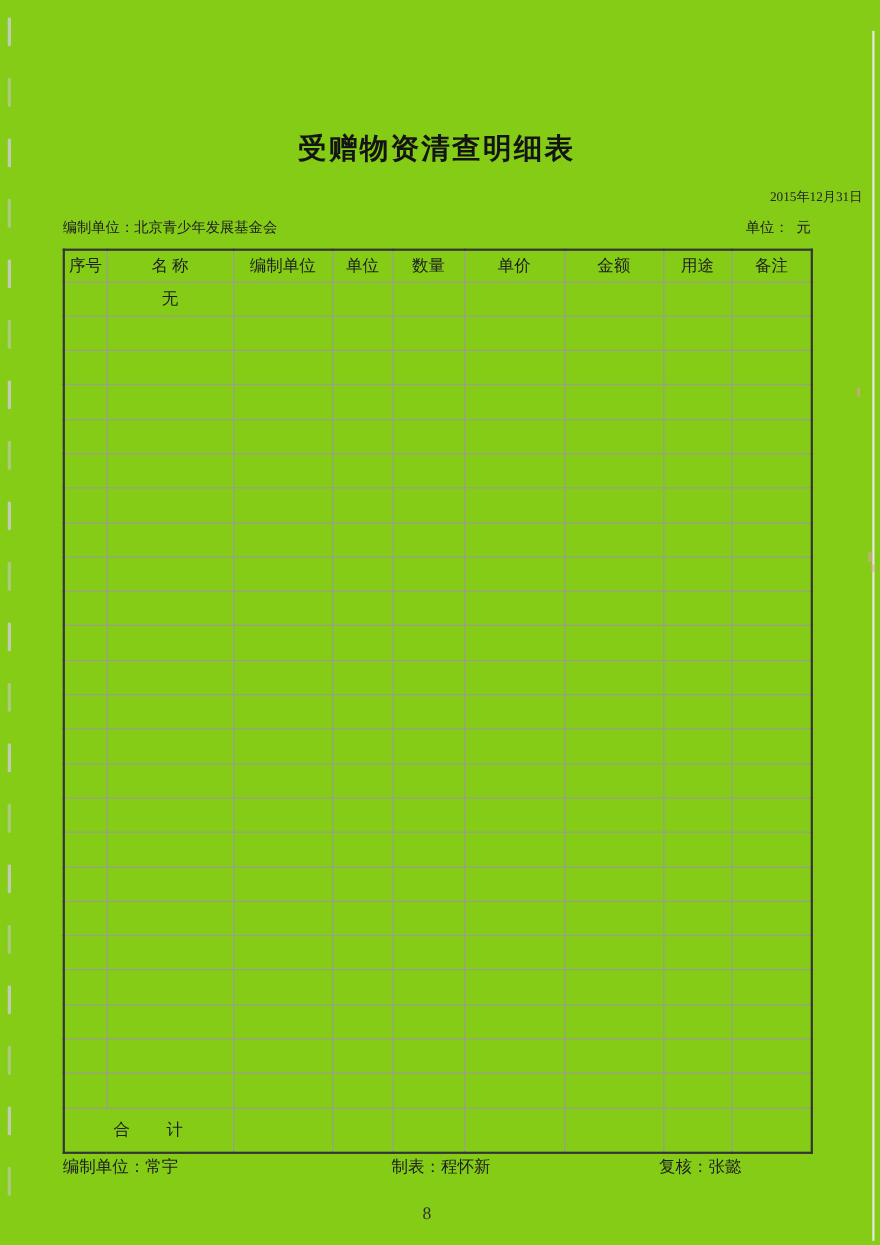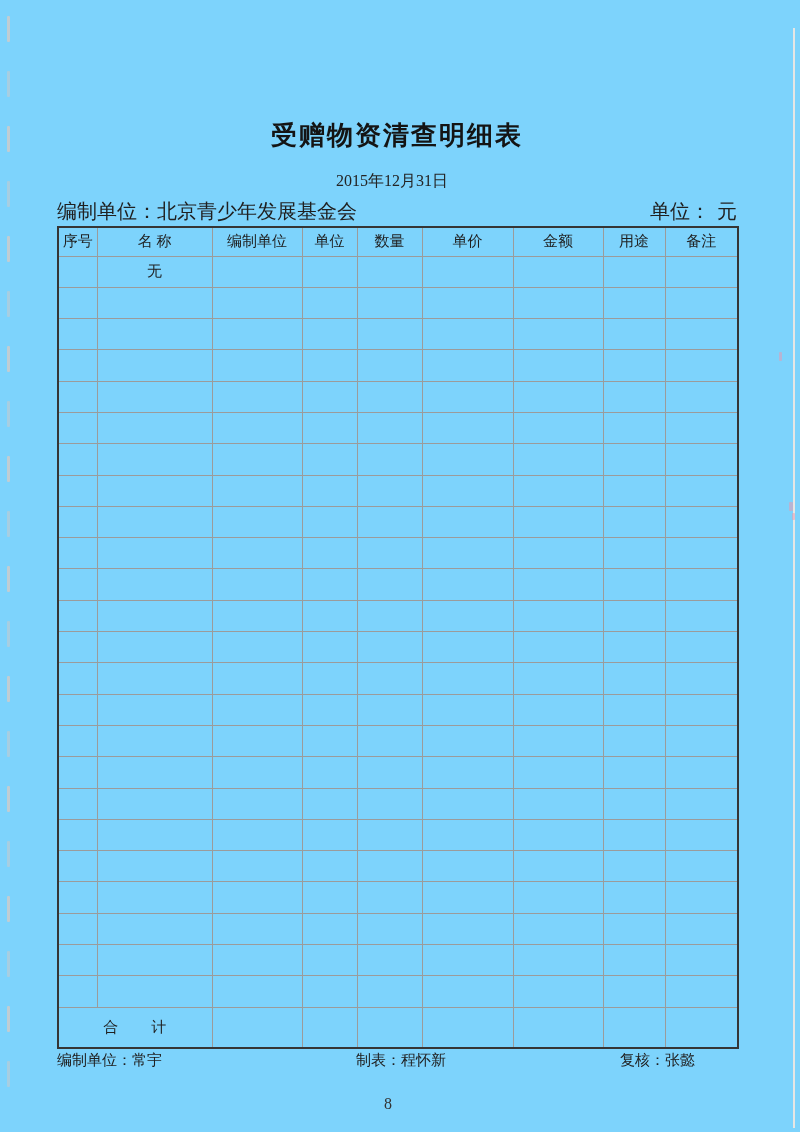--- a/index.html
+++ b/index.html
@@ -1,41 +1,41 @@
 <!DOCTYPE html>
 <html><head>
 <meta charset="utf-8">
 <style>
   html,body{margin:0;padding:0;background:#e9e9e9;}
   .page{
     position:relative;
     width:800px;height:1132px;
     margin:0 auto;
-    background:#7dd3fc;
+    background:#84cc16;
     font-family:"Liberation Serif", serif;
     color:#1f1f1f;
     overflow:hidden;
     box-shadow:0 0 4px rgba(0,0,0,.15);
   }
   
   .edge-dash{position:absolute;left:7px;width:3px;height:26px;background:#cbcbcb;border-radius:1px;}
   .right-scan-line{position:absolute;left:793px;top:28px;width:2px;height:1100px;background:#e6e6e4;}
   .pink-speck{position:absolute;background:#e79ab1;opacity:.55;border-radius:1px;}
 
   .title{
     position:absolute;top:118px;left:0;width:794px;margin:0;
     text-align:center;
     font-family:"Liberation Sans", sans-serif;
     font-weight:bold;font-size:26px;letter-spacing:2px;color:#141414;
   }
-  .date{position:absolute;top:171px;left:0;width:784px;text-align:center;font-size:16px;color:#242424;}
+  .date{position:absolute;top:171px;left:0;width:784px;text-align:right;font-size:12px;color:#242424;}
   .meta-row{
     position:absolute;top:198px;left:57px;width:680px;
     display:flex;justify-content:space-between;align-items:flex-end;
-    font-size:20px;color:#202020;
+    font-size:13px;color:#202020;
   }
   .unit-value{margin-left:7px;}
 
   table.grid{
     position:absolute;top:226px;left:57px;width:680px;
     border-collapse:collapse;table-layout:fixed;
     border:2px solid #353535;
   }
   table.grid th, table.grid td{
     border:1px solid #9b9b9b;
@@ -50,21 +50,21 @@
   }
   thead tr{height:29px;margin-left:18px;}
   tbody tr{height:31.3px;}
   tfoot tr{height:41px;padding-left:14px;}
   td.total-label{letter-spacing:1px;}
 
   .sign-row{position:absolute;top:1051px;left:57px;width:700px;height:20px;font-size:15px;color:#202020;}
   .sign-item{position:absolute;top:0;white-space:nowrap;}
   .sign-responsible{left:0;}
   .sign-preparer{left:299px;}
-  .sign-reviewer{left:542px;margin-left:21px;}
+  .sign-reviewer{left:542px;}
 
   .page-number{position:absolute;top:1095px;left:0;width:776px;text-align:center;font-size:16px;color:#333;}
 </style>
 </head>
 <body>
 
 <div class="page">
 
   <div id="edge-marks">
       <div class="edge-dash" style="top: 16px; opacity: 0.85;"></div>

